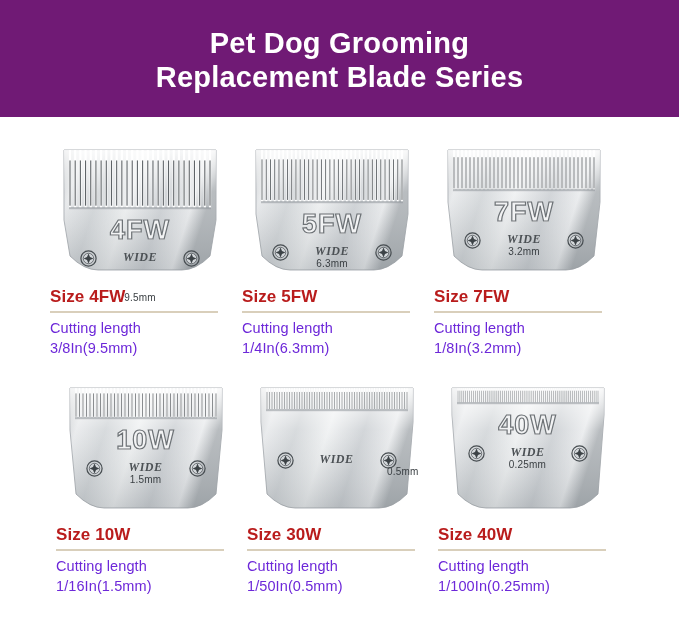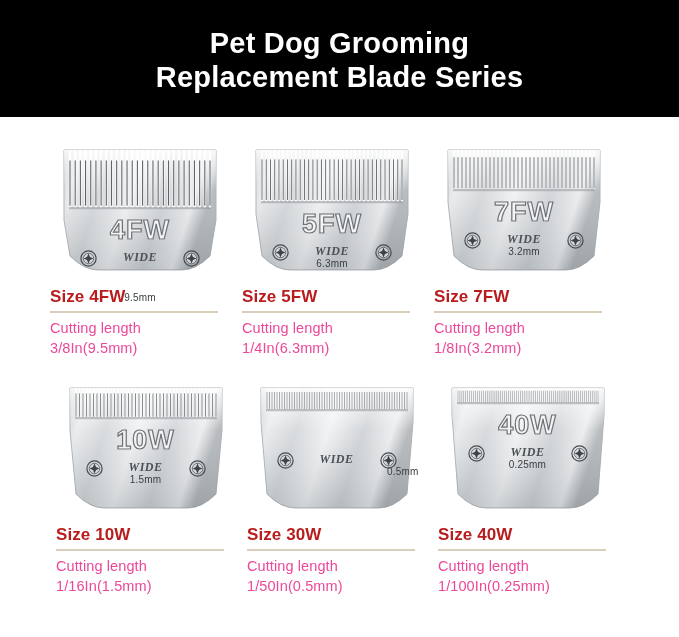--- a/index.html
+++ b/index.html
@@ -12,21 +12,21 @@
     height: 637px;
     font-family: "Liberation Sans", sans-serif;
     overflow: hidden;
     position: relative;
   }
 
   
   .banner {
     width: 679px;
     height: 117px;
-    background: #000000;
+    background: #701a75;
     display: flex;
     flex-direction: column;
     align-items: center;
     justify-content: center;
     box-sizing: border-box;
     padding-top: 2px;
   }
   .banner-line {
     color: #ffffff;
     font-family: "Liberation Sans", sans-serif;
@@ -148,21 +148,21 @@
   .info-rule {
     height: 2px;
     background: #d9cfbb;
     margin-top: 4px;
     margin-bottom: 5px;
     width: 168px;
   }
   .info-sub {
     font-family: "Liberation Sans", sans-serif;
     font-size: 14.5px;
-    color: #ec4899;
+    color: #6d28d9;
     line-height: 20px;
     letter-spacing: 0.1px;
     white-space: nowrap;
   }
 </style>
 </head>
 <body>
 
 <div class="banner">
   <div class="banner-line">Pet Dog Grooming</div>

